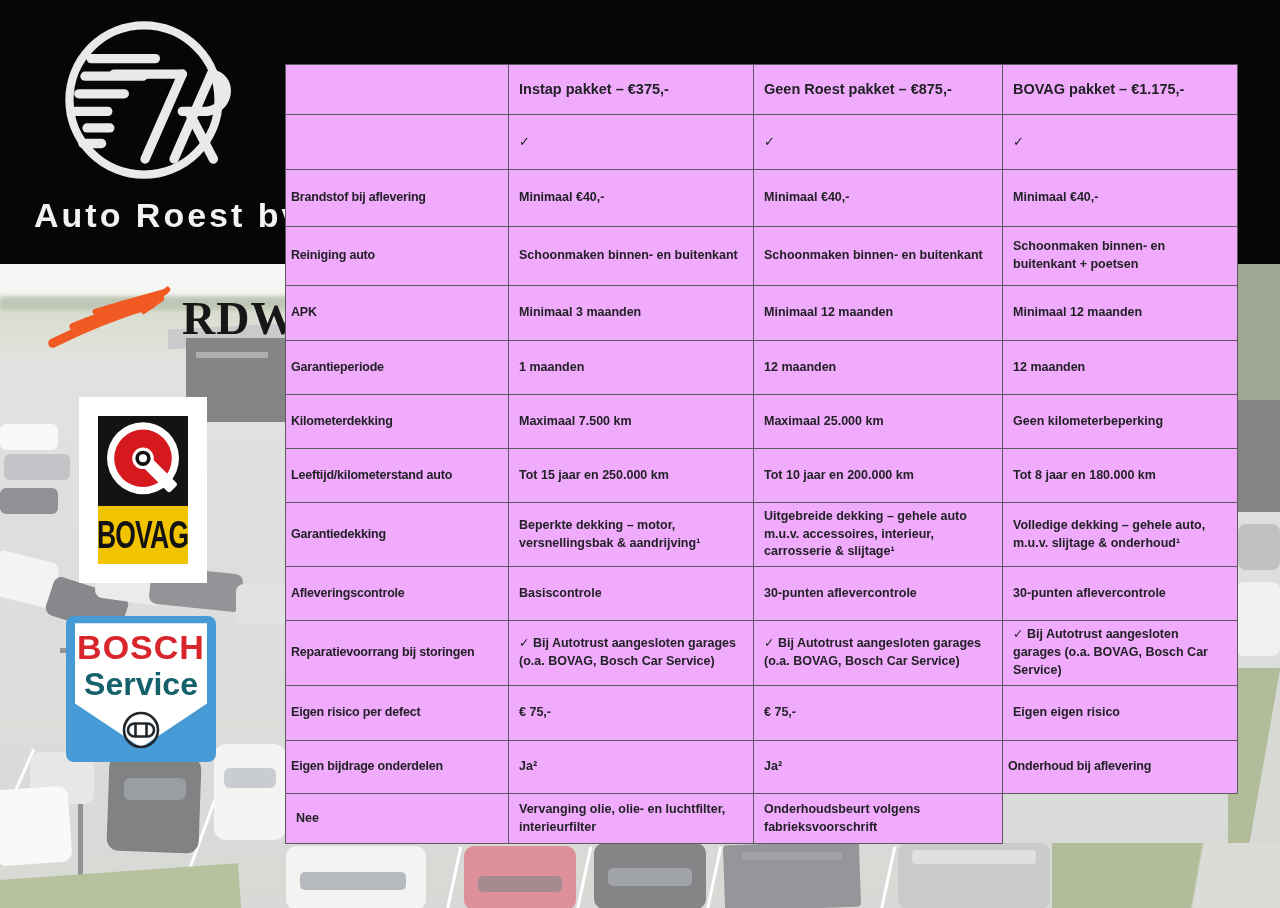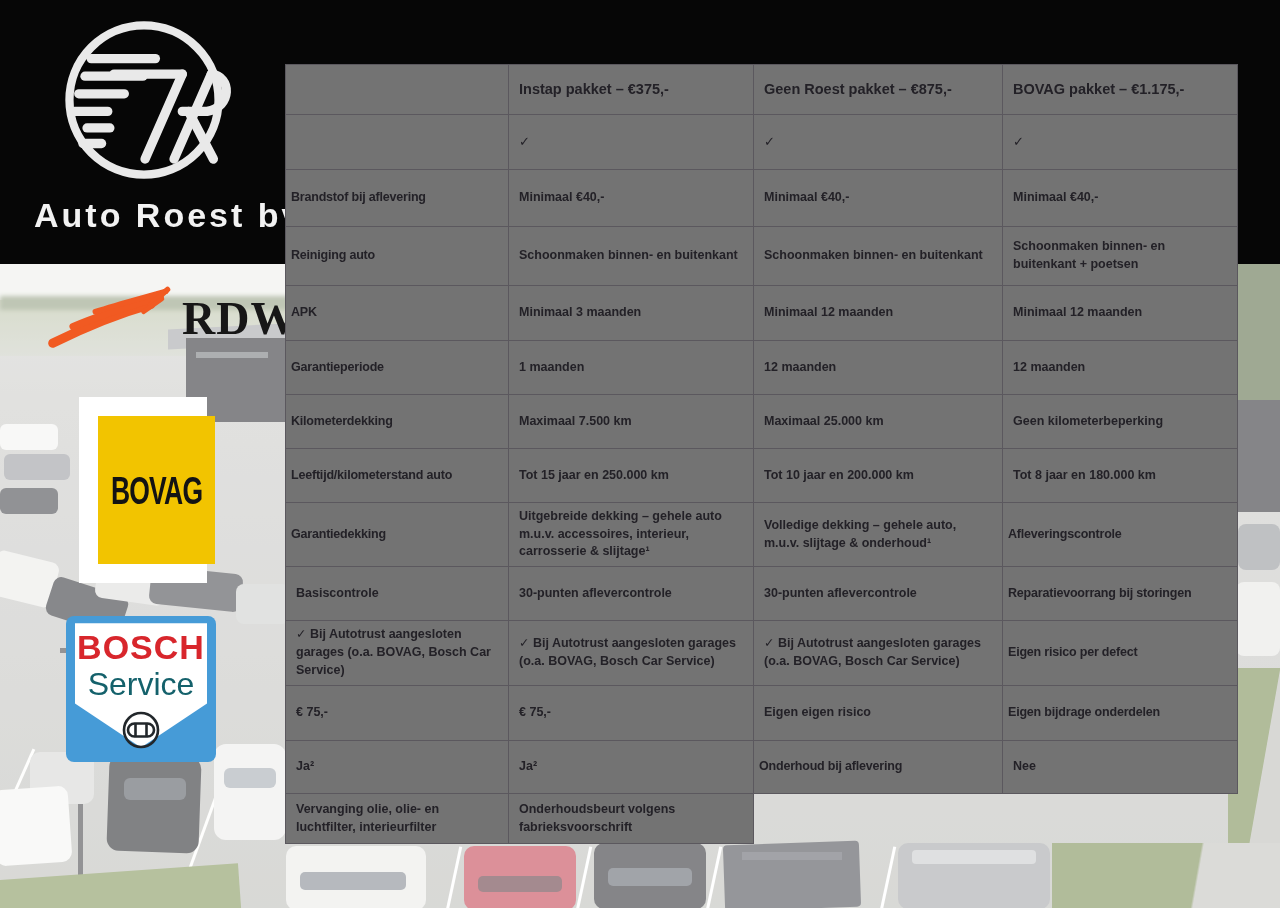--- a/index.html
+++ b/index.html
@@ -19,43 +19,43 @@
   .brand svg{display:block;margin:0 auto;}
   .brand-text{margin-top:8px;color:#f2f2f2;font-size:34px;font-weight:bold;letter-spacing:3px;white-space:nowrap;}
 
   
   .rdw{position:absolute;left:46px;top:284px;display:flex;align-items:center;z-index:11;}
   .rdw-text{font-family:"Liberation Serif","DejaVu Serif",serif;font-weight:bold;font-size:46px;
             color:#171717;letter-spacing:1px;margin-left:4px;margin-top:-6px;}
 
   
   .bovag{position:absolute;left:79px;top:397px;width:128px;height:186px;background:#ffffff;
-         box-sizing:border-box;padding:19px;display:flex;z-index:11;}
+         box-sizing:border-box;padding:19px;display:flex;flex-direction:column;z-index:11;}
   .bovag-top{flex:1.55;position:relative;overflow:hidden;}
   .bovag-top svg{position:absolute;inset:0;width:100%;height:100%;}
   .bovag-bottom{flex:1;background:#f2c400;display:flex;align-items:center;justify-content:center;}
   .bovag-word{font-weight:bold;font-size:34px;color:#131313;transform:scaleX(.78) scaleY(1.15);letter-spacing:-1px;}
 
   
   .bosch{position:absolute;left:66px;top:616px;width:150px;height:146px;z-index:11;}
   .bosch-blue{position:absolute;inset:0;background:#469bd7;border-radius:8px;}
   .bosch-white{position:absolute;inset:0;background:#ffffff;
                clip-path:polygon(6% 5%,94% 5%,94% 60%,50% 90%,6% 60%);}
   .bosch-line1{position:absolute;left:0;right:0;top:12px;text-align:center;
                font-weight:bold;font-size:34px;letter-spacing:1px;color:#d8262c;}
   .bosch-line2{position:absolute;left:0;right:0;top:50px;text-align:center;
-               font-weight:normal;font-size:32px;color:#14616b;}
+               font-weight:bold;font-size:32px;color:#14616b;}
   .bosch-emblem{position:absolute;left:53px;top:92px;}
 
   
   .pkg-table{position:absolute;left:285px;top:64px;z-index:12;display:grid;
              grid-template-columns:223px 245px 249px 235px;
              grid-template-rows:50px 55px 57px 59px 55px 54px 54px 54px 64px 54px 65px 55px 53px 50px;
              border-top:1px solid #5b585e;border-left:1px solid #5b585e;}
-  .cell{box-sizing:border-box;background:#737373;border-right:1px solid #5b585e;border-bottom:1px solid #5b585e;
+  .cell{box-sizing:border-box;background:#f0abfc;border-right:1px solid #5b585e;border-bottom:1px solid #5b585e;
         display:flex;align-items:center;padding:0 10px;color:#232127;font-weight:bold;
         font-size:12.5px;line-height:1.42;}
   .cell.head{font-size:14.5px;}
   .cell.label{padding-left:5px;padding-right:4px;letter-spacing:-0.2px;}
   .cell.check{font-size:13px;}
 </style>
 </head>
 <body>
 
 <div class="stage">
@@ -209,20 +209,21 @@
       <div class="cell">12 maanden</div>
       <div class="cell label">Kilometerdekking</div>
       <div class="cell">Maximaal 7.500 km</div>
       <div class="cell">Maximaal 25.000 km</div>
       <div class="cell">Geen kilometerbeperking</div>
       <div class="cell label">Leeftijd/kilometerstand auto</div>
       <div class="cell">Tot 15 jaar en 250.000 km</div>
       <div class="cell">Tot 10 jaar en 200.000 km</div>
       <div class="cell">Tot 8 jaar en 180.000 km</div>
       <div class="cell label">Garantiedekking</div>
+      <div class="cell">Beperkte dekking – motor, versnellingsbak &amp; aandrijving¹</div>
       <div class="cell">Uitgebreide dekking – gehele auto m.u.v. accessoires, interieur, carrosserie &amp; slijtage¹</div>
       <div class="cell">Volledige dekking – gehele auto, m.u.v. slijtage &amp; onderhoud¹</div>
       <div class="cell label">Afleveringscontrole</div>
       <div class="cell">Basiscontrole</div>
       <div class="cell">30-punten aflevercontrole</div>
       <div class="cell">30-punten aflevercontrole</div>
       <div class="cell label">Reparatievoorrang bij storingen</div>
       <div class="cell">✓ Bij Autotrust aangesloten garages (o.a. BOVAG, Bosch Car Service)</div>
       <div class="cell">✓ Bij Autotrust aangesloten garages (o.a. BOVAG, Bosch Car Service)</div>
       <div class="cell">✓ Bij Autotrust aangesloten garages (o.a. BOVAG, Bosch Car Service)</div>

